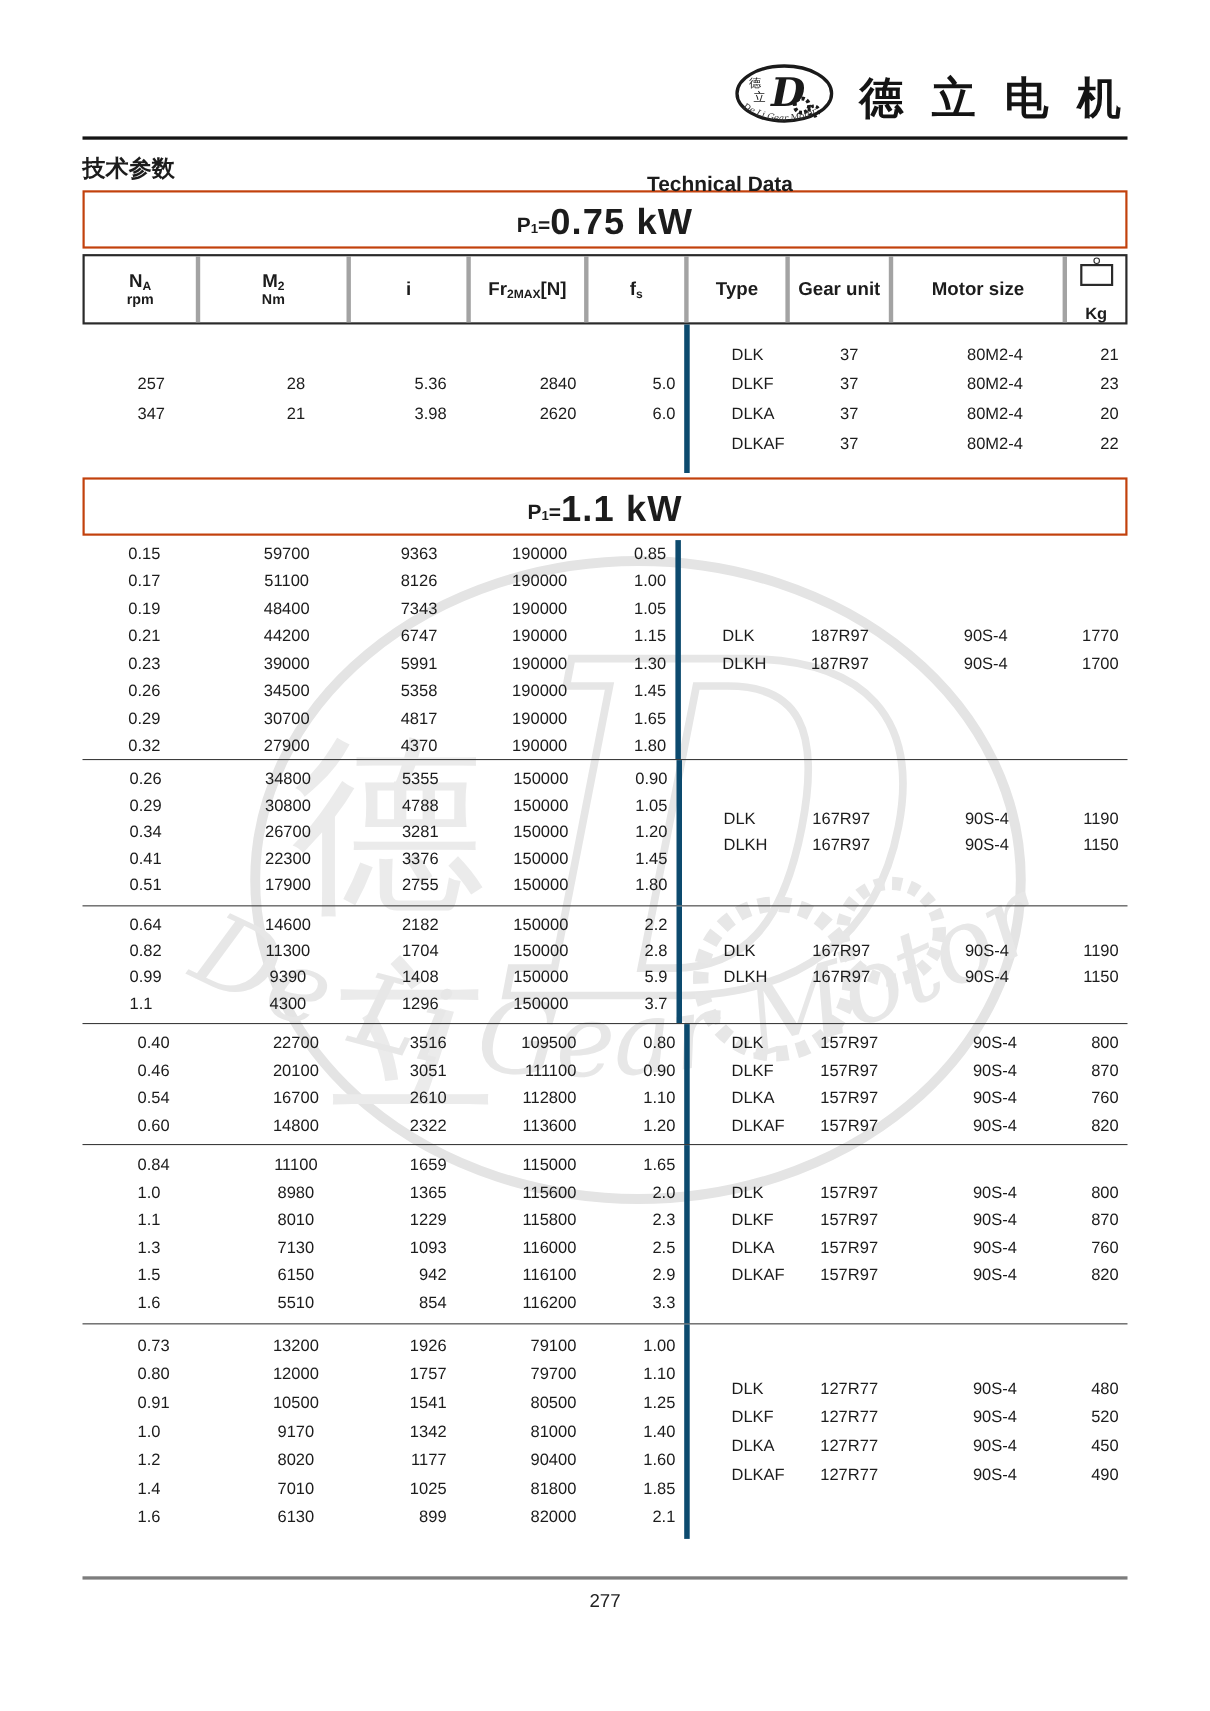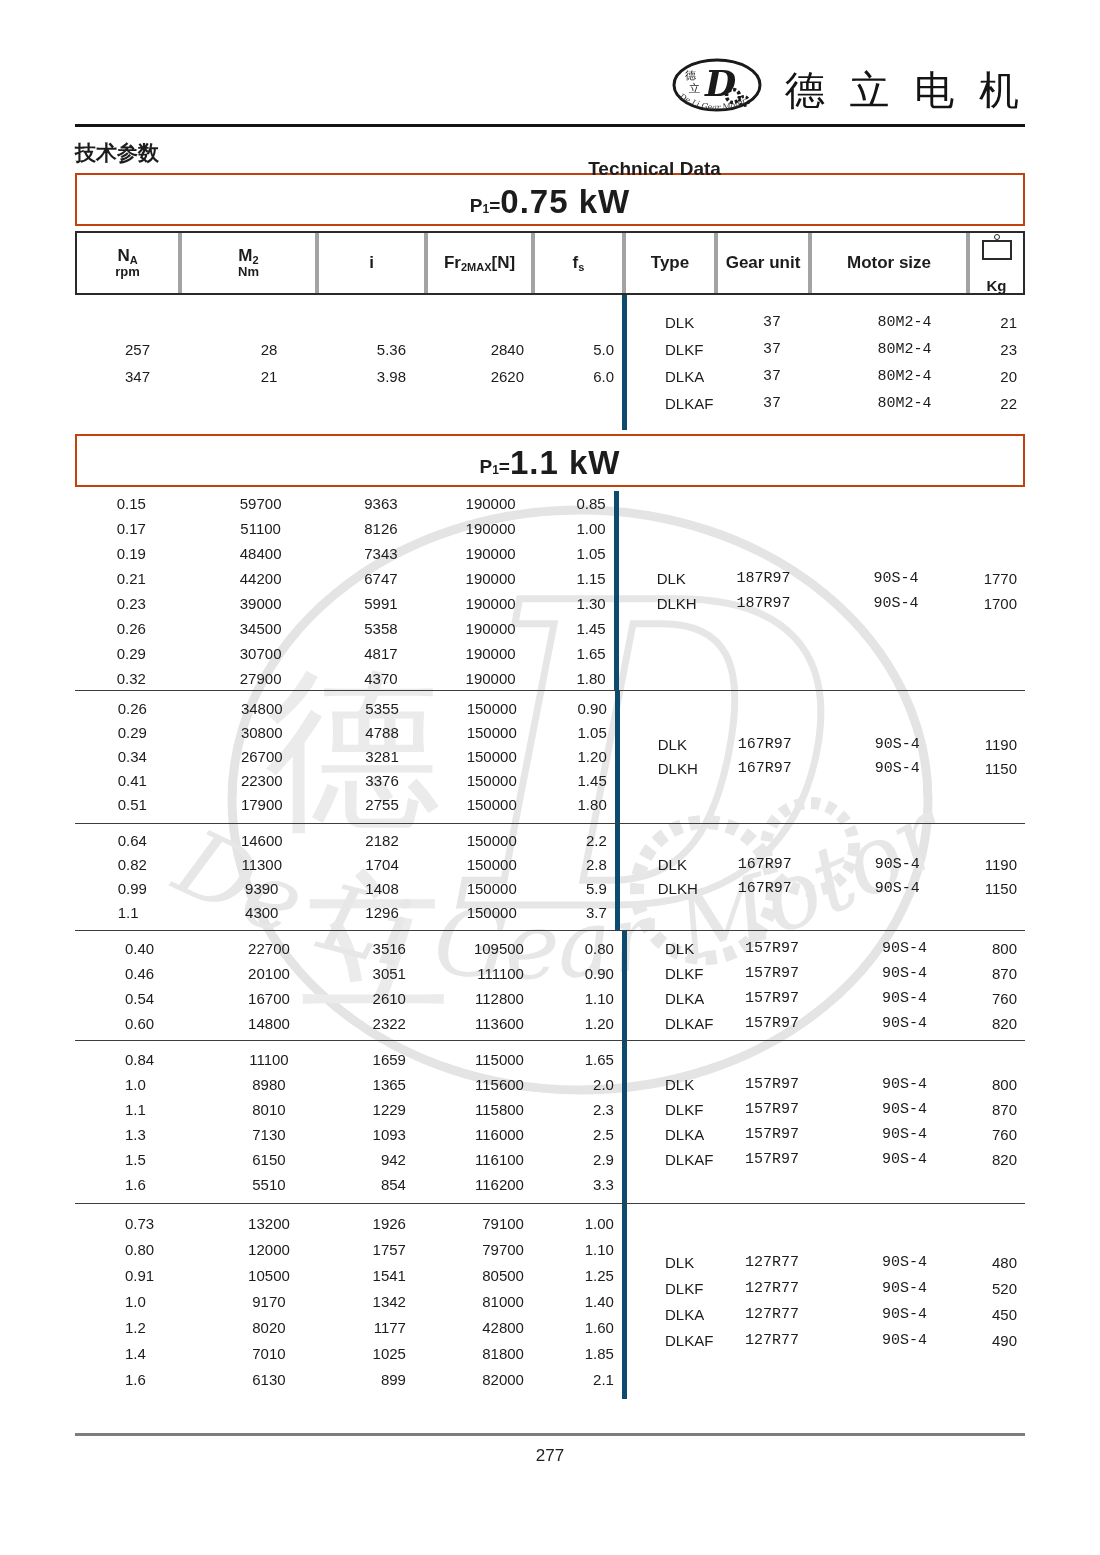--- a/index.html
+++ b/index.html
@@ -7,21 +7,21 @@
     width:1100px;height:1555px;background:#ffffff;position:relative;
     font-family:"Liberation Sans","DejaVu Sans",sans-serif;color:#1c1c1c;
     overflow:hidden;
   }
   .watermark{position:absolute;left:150px;top:465px;z-index:0;pointer-events:none;}
   .page{position:relative;z-index:1;padding:0 75px;}
 
   
   .brand-row{padding-top:56px;height:68px;display:flex;justify-content:flex-end;align-items:center;gap:20px;}
   .brand-name{
-    font-family:"DejaVu Serif","Liberation Serif",serif;font-weight:normal;
+    font-family:"DejaVu Serif","Liberation Serif",serif;font-weight:bold;
     font-size:40px;letter-spacing:6px;color:#141414;white-space:nowrap;line-height:1;
   }
   .top-rule{height:3px;background:#141414;}
 
   
   .title-row{position:relative;margin-top:10px;height:30px;}
   .title-cn{position:absolute;left:0;top:2px;font-size:21px;font-weight:bold;}
   .title-en{position:absolute;left:61%;transform:translateX(-50%);top:21px;font-size:19px;font-weight:bold;}
 
   
@@ -50,21 +50,21 @@
   .block.last{border-bottom:none;}
   .left-table{width:547px;border-right:5px solid #0c4a6e;display:flex;flex-direction:column;justify-content:center;align-items:flex-end;}
   .right-table{flex:1;display:flex;flex-direction:column;justify-content:center;}
   .trow{display:grid;line-height:var(--lh,24px);font-size:15px;}
   .left-table .trow{grid-template-columns:103px 150px 70px 118px 90px 1fr;}
   .right-table .trow{grid-template-columns:100px 90px 175px 1fr;}
   .c-na{padding-left:34px;}
   .c-m2{text-align:center;}
   .c-i,.c-fr,.c-fs{text-align:right;padding-right:8px;}
   .c-type{padding-left:38px;}
-  .c-gear,.c-motor{text-align:center;font-family:Liberation Mono, monospace;}
+  .c-gear,.c-motor{text-align:center;}
   .c-kg{text-align:right;padding-right:8px;}
 
   
   .footer-rule{margin-top:34px;height:3px;background:#7d7d7d;}
   .page-number{margin-top:10px;text-align:center;font-size:17px;color:#222;}
 </style>
 </head>
 <body>
 
 <div class="watermark">
@@ -531,21 +531,21 @@
           <span class="tcell c-na">1.0</span>
           <span class="tcell c-m2">9170</span>
           <span class="tcell c-i">1342</span>
           <span class="tcell c-fr">81000</span>
           <span class="tcell c-fs">1.40</span>
         </div>
         <div class="trow">
           <span class="tcell c-na">1.2</span>
           <span class="tcell c-m2">8020</span>
           <span class="tcell c-i">1177</span>
-          <span class="tcell c-fr">42800</span>
+          <span class="tcell c-fr">90400</span>
           <span class="tcell c-fs">1.60</span>
         </div>
         <div class="trow">
           <span class="tcell c-na">1.4</span>
           <span class="tcell c-m2">7010</span>
           <span class="tcell c-i">1025</span>
           <span class="tcell c-fr">81800</span>
           <span class="tcell c-fs">1.85</span>
         </div>
         <div class="trow">

